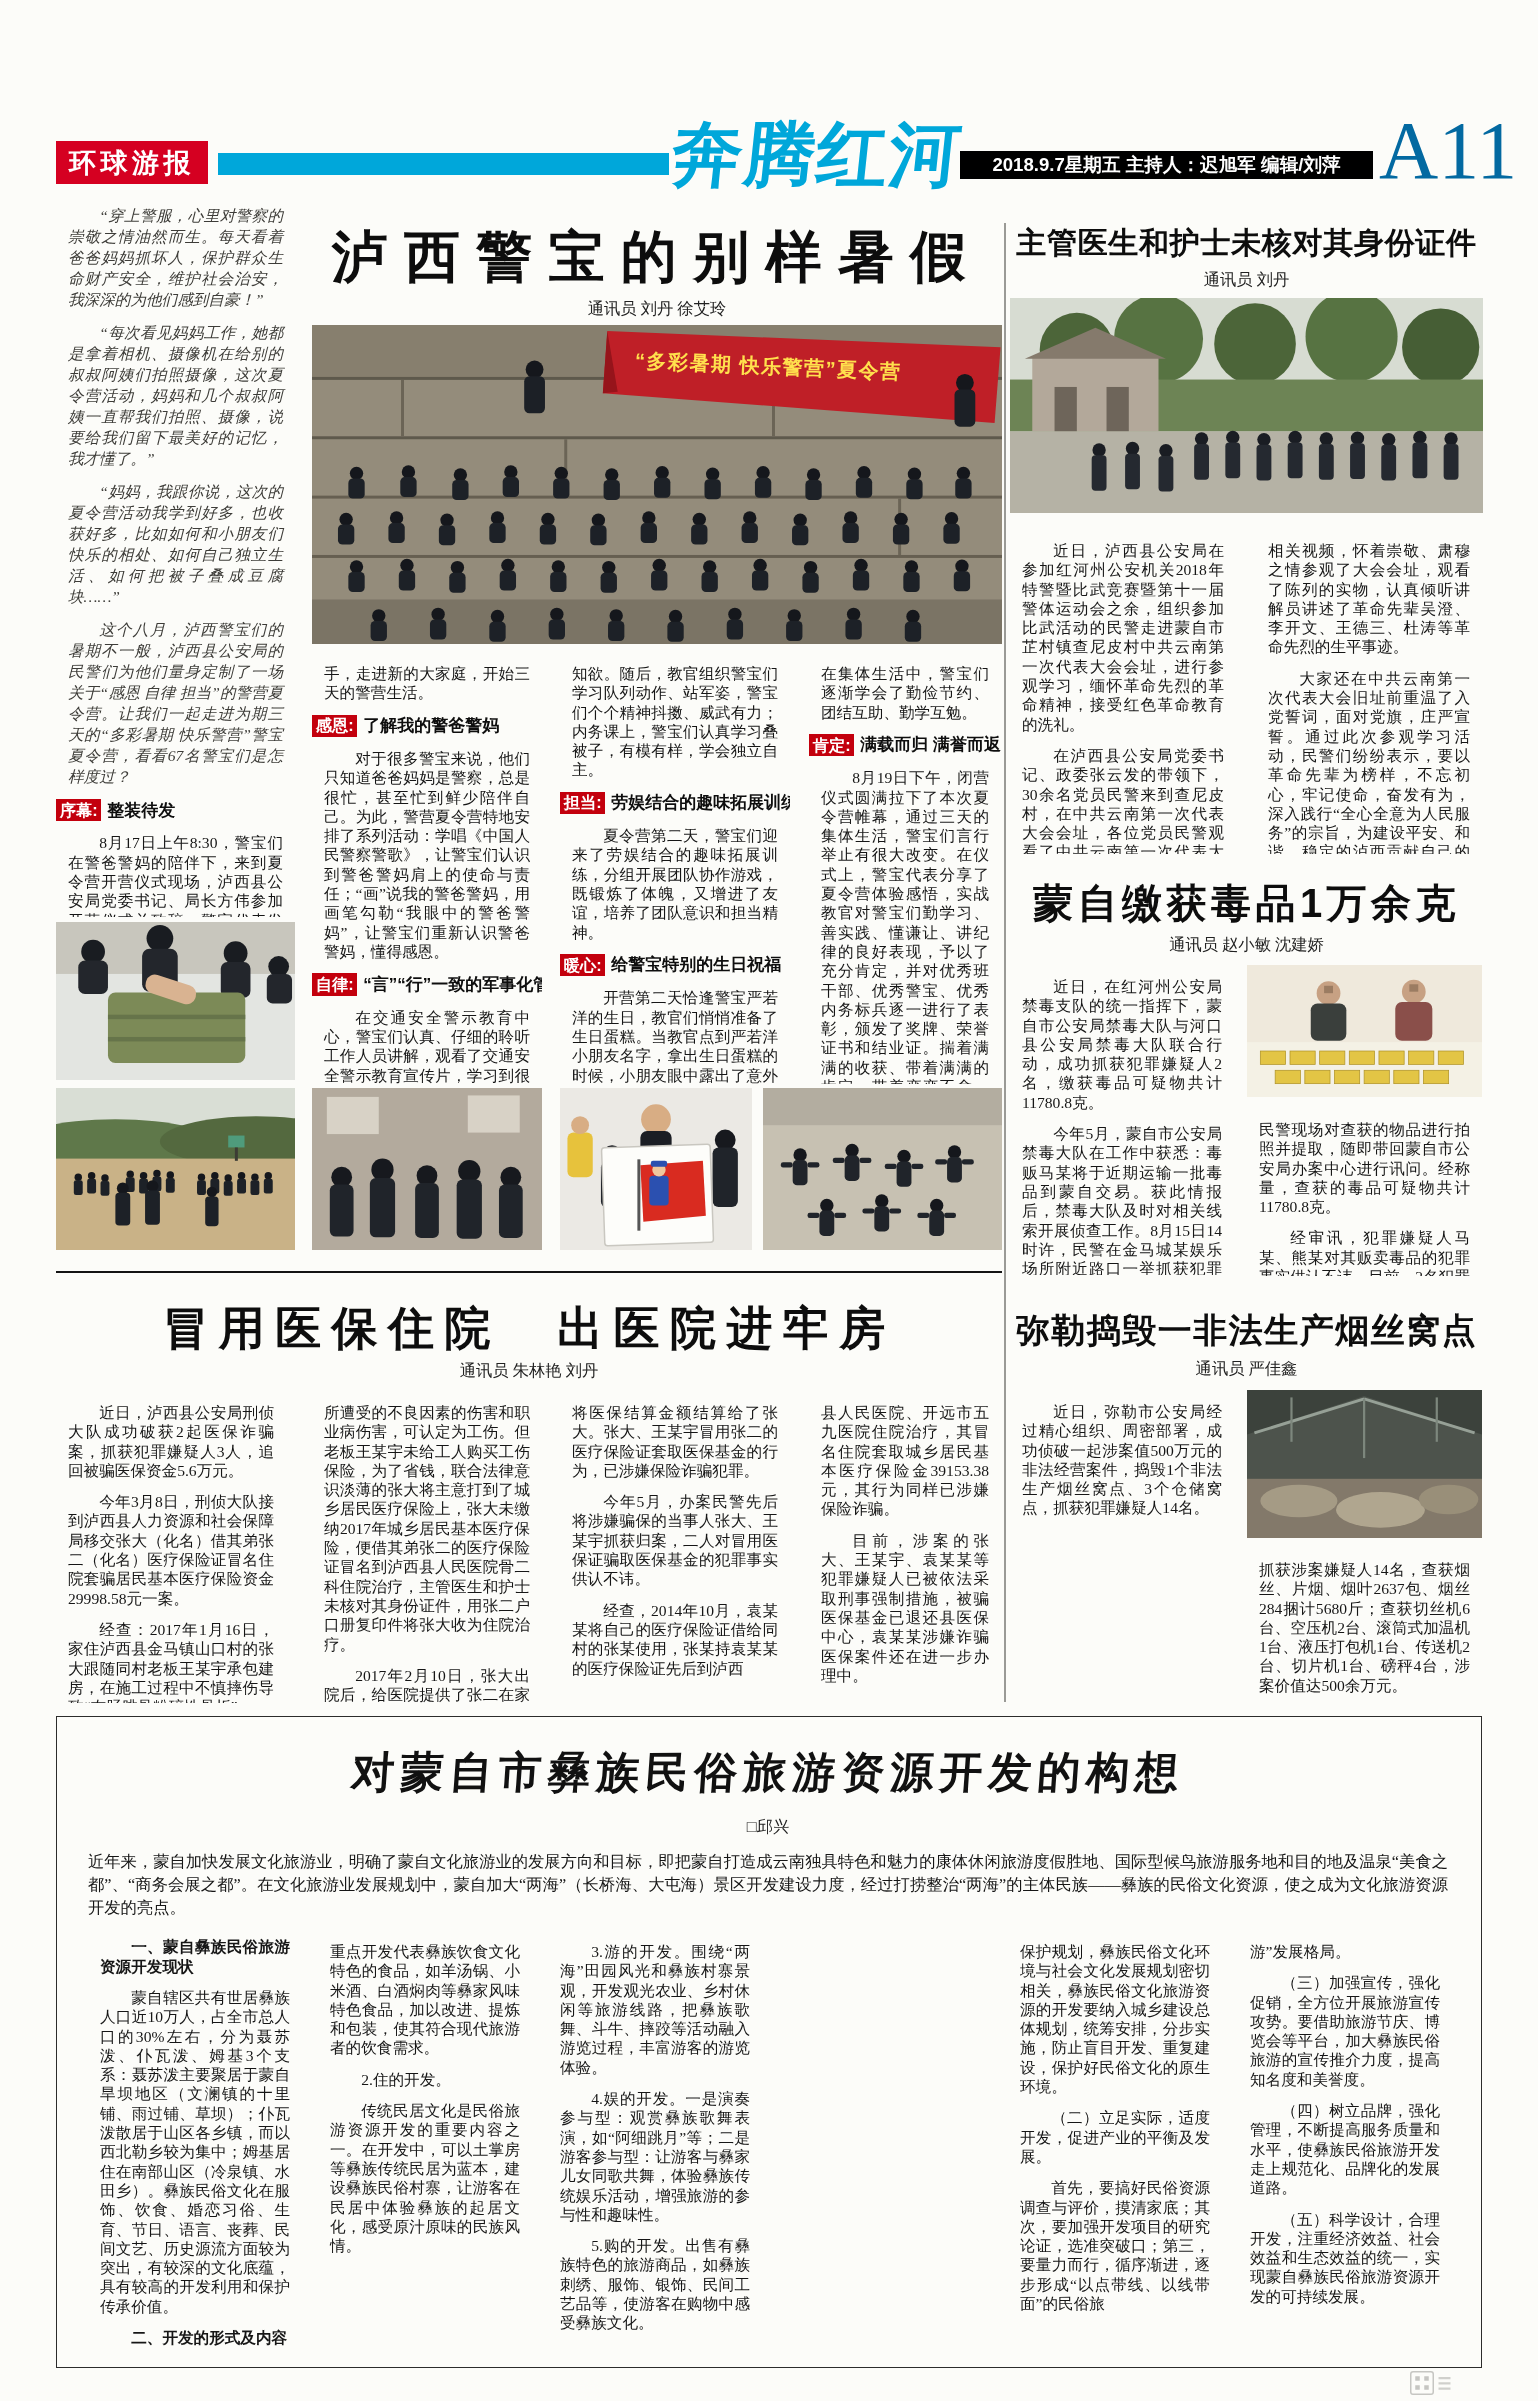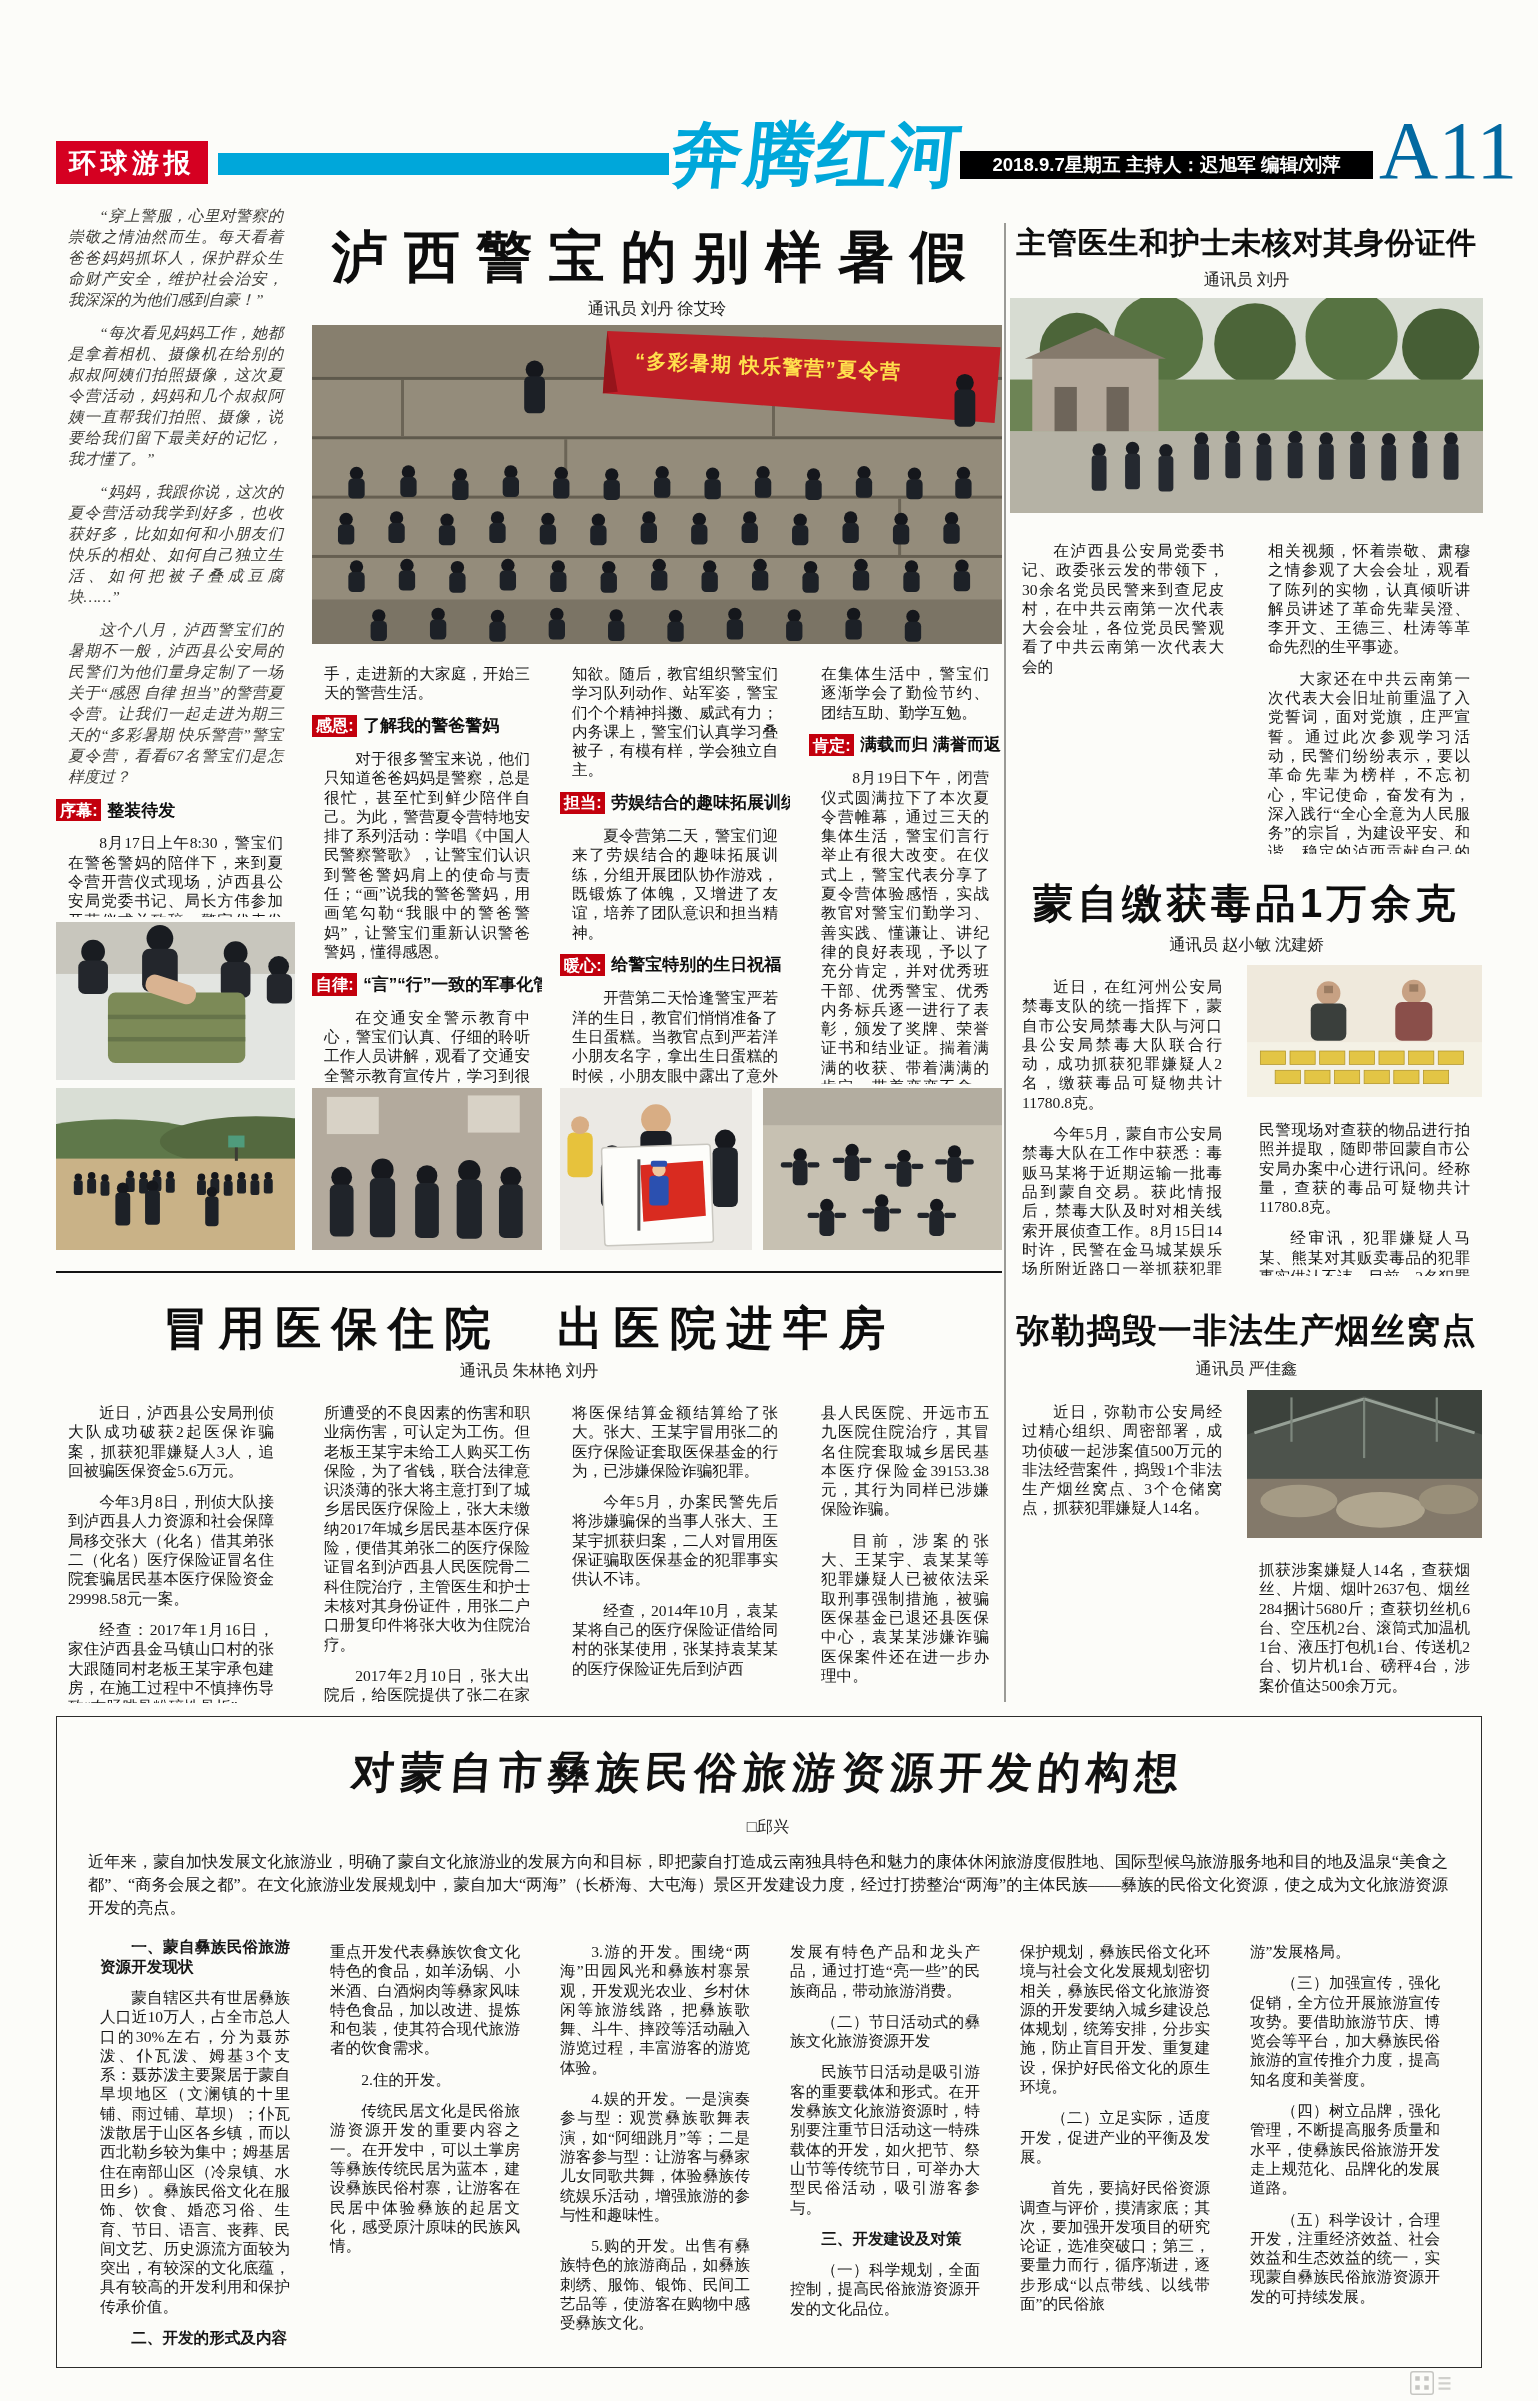--- a/index.html
+++ b/index.html
@@ -349,20 +349,21 @@
         <use href="#cop" x="468" y="189"></use>
         <use href="#cop" x="510" y="191"></use>
         <use href="#cop" x="552" y="188"></use>
         <use href="#cop" x="594" y="190"></use>
       <use href="#cop" x="120" y="205"></use>
         <use href="#cop" x="165" y="203"></use>
         <use href="#cop" x="210" y="206"></use>
     </svg>
   </div>
   <div class="coltext" style="left:1010px;top:529px;width:226px;height:325px;">
+      <p class="para">近日，泸西县公安局在参加红河州公安机关2018年特警暨比武竞赛暨第十一届警体运动会之余，组织参加比武活动的民警走进蒙自市芷村镇查尼皮村中共云南第一次代表大会会址，进行参观学习，缅怀革命先烈的革命精神，接受红色革命教育的洗礼。</p>
       <p class="para">在泸西县公安局党委书记、政委张云发的带领下，30余名党员民警来到查尼皮村，在中共云南第一次代表大会会址，各位党员民警观看了中共云南第一次代表大会的</p>
     </div>
   <div class="coltext" style="left:1256px;top:529px;width:226px;height:325px;">
       <p class="para noindent">相关视频，怀着崇敬、肃穆之情参观了大会会址，观看了陈列的实物，认真倾听讲解员讲述了革命先辈吴澄、李开文、王德三、杜涛等革命先烈的生平事迹。</p>
       <p class="para">大家还在中共云南第一次代表大会旧址前重温了入党誓词，面对党旗，庄严宣誓。通过此次参观学习活动，民警们纷纷表示，要以革命先辈为榜样，不忘初心，牢记使命，奋发有为，深入践行“全心全意为人民服务”的宗旨，为建设平安、和谐、稳定的泸西贡献自己的力量。</p>
     </div>
 
   <div class="headline" style="left:1010px;top:876px;width:473px;font-size:40px;letter-spacing:4.5px;">蒙自缴获毒品1万余克</div>
   <div class="byline" style="left:1010px;top:934px;width:473px;">通讯员 赵小敏 沈建娇</div>
   <div class="coltext" style="left:1010px;top:965px;width:224px;height:310px;">
@@ -438,27 +439,20 @@
   <div class="coltext" style="left:318px;top:1930px;width:214px;height:420px;">
       <p class="para noindent">重点开发代表彝族饮食文化特色的食品，如羊汤锅、小米酒、白酒焖肉等彝家风味特色食品，加以改进、提炼和包装，使其符合现代旅游者的饮食需求。</p>
       <p class="para">2.住的开发。</p>
       <p class="para">传统民居文化是民俗旅游资源开发的重要内容之一。在开发中，可以土掌房等彝族传统民居为蓝本，建设彝族民俗村寨，让游客在民居中体验彝族的起居文化，感受原汁原味的民族风情。</p>
     </div>
   <div class="coltext" style="left:548px;top:1930px;width:214px;height:420px;">
       <p class="para">3.游的开发。围绕“两海”田园风光和彝族村寨景观，开发观光农业、乡村休闲等旅游线路，把彝族歌舞、斗牛、摔跤等活动融入游览过程，丰富游客的游览体验。</p>
       <p class="para">4.娱的开发。一是演奏参与型：观赏彝族歌舞表演，如“阿细跳月”等；二是游客参与型：让游客与彝家儿女同歌共舞，体验彝族传统娱乐活动，增强旅游的参与性和趣味性。</p>
       <p class="para">5.购的开发。出售有彝族特色的旅游商品，如彝族刺绣、服饰、银饰、民间工艺品等，使游客在购物中感受彝族文化。</p>
     </div>
-  <div class="coltext" style="left:778px;top:1930px;width:214px;height:420px;">
-      <p class="para noindent">发展有特色产品和龙头产品，通过打造“亮一些”的民族商品，带动旅游消费。</p>
-      <p class="para">（二）节日活动式的彝族文化旅游资源开发</p>
-      <p class="para">民族节日活动是吸引游客的重要载体和形式。在开发彝族文化旅游资源时，特别要注重节日活动这一特殊载体的开发，如火把节、祭山节等传统节日，可举办大型民俗活动，吸引游客参与。</p>
-      <p class="para colhead">三、开发建设及对策</p>
-      <p class="para">（一）科学规划，全面控制，提高民俗旅游资源开发的文化品位。</p>
-    </div>
   <div class="coltext" style="left:1008px;top:1930px;width:214px;height:420px;">
       <p class="para noindent">保护规划，彝族民俗文化环境与社会文化发展规划密切相关，彝族民俗文化旅游资源的开发要纳入城乡建设总体规划，统筹安排，分步实施，防止盲目开发、重复建设，保护好民俗文化的原生环境。</p>
       <p class="para">（二）立足实际，适度开发，促进产业的平衡及发展。</p>
       <p class="para">首先，要搞好民俗资源调查与评价，摸清家底；其次，要加强开发项目的研究论证，选准突破口；第三，要量力而行，循序渐进，逐步形成“以点带线、以线带面”的民俗旅</p>
     </div>
   <div class="coltext" style="left:1238px;top:1930px;width:214px;height:420px;">
       <p class="para noindent">游”发展格局。</p>
       <p class="para">（三）加强宣传，强化促销，全方位开展旅游宣传攻势。要借助旅游节庆、博览会等平台，加大彝族民俗旅游的宣传推介力度，提高知名度和美誉度。</p>
       <p class="para">（四）树立品牌，强化管理，不断提高服务质量和水平，使彝族民俗旅游开发走上规范化、品牌化的发展道路。</p>
       <p class="para">（五）科学设计，合理开发，注重经济效益、社会效益和生态效益的统一，实现蒙自彝族民俗旅游资源开发的可持续发展。</p>

